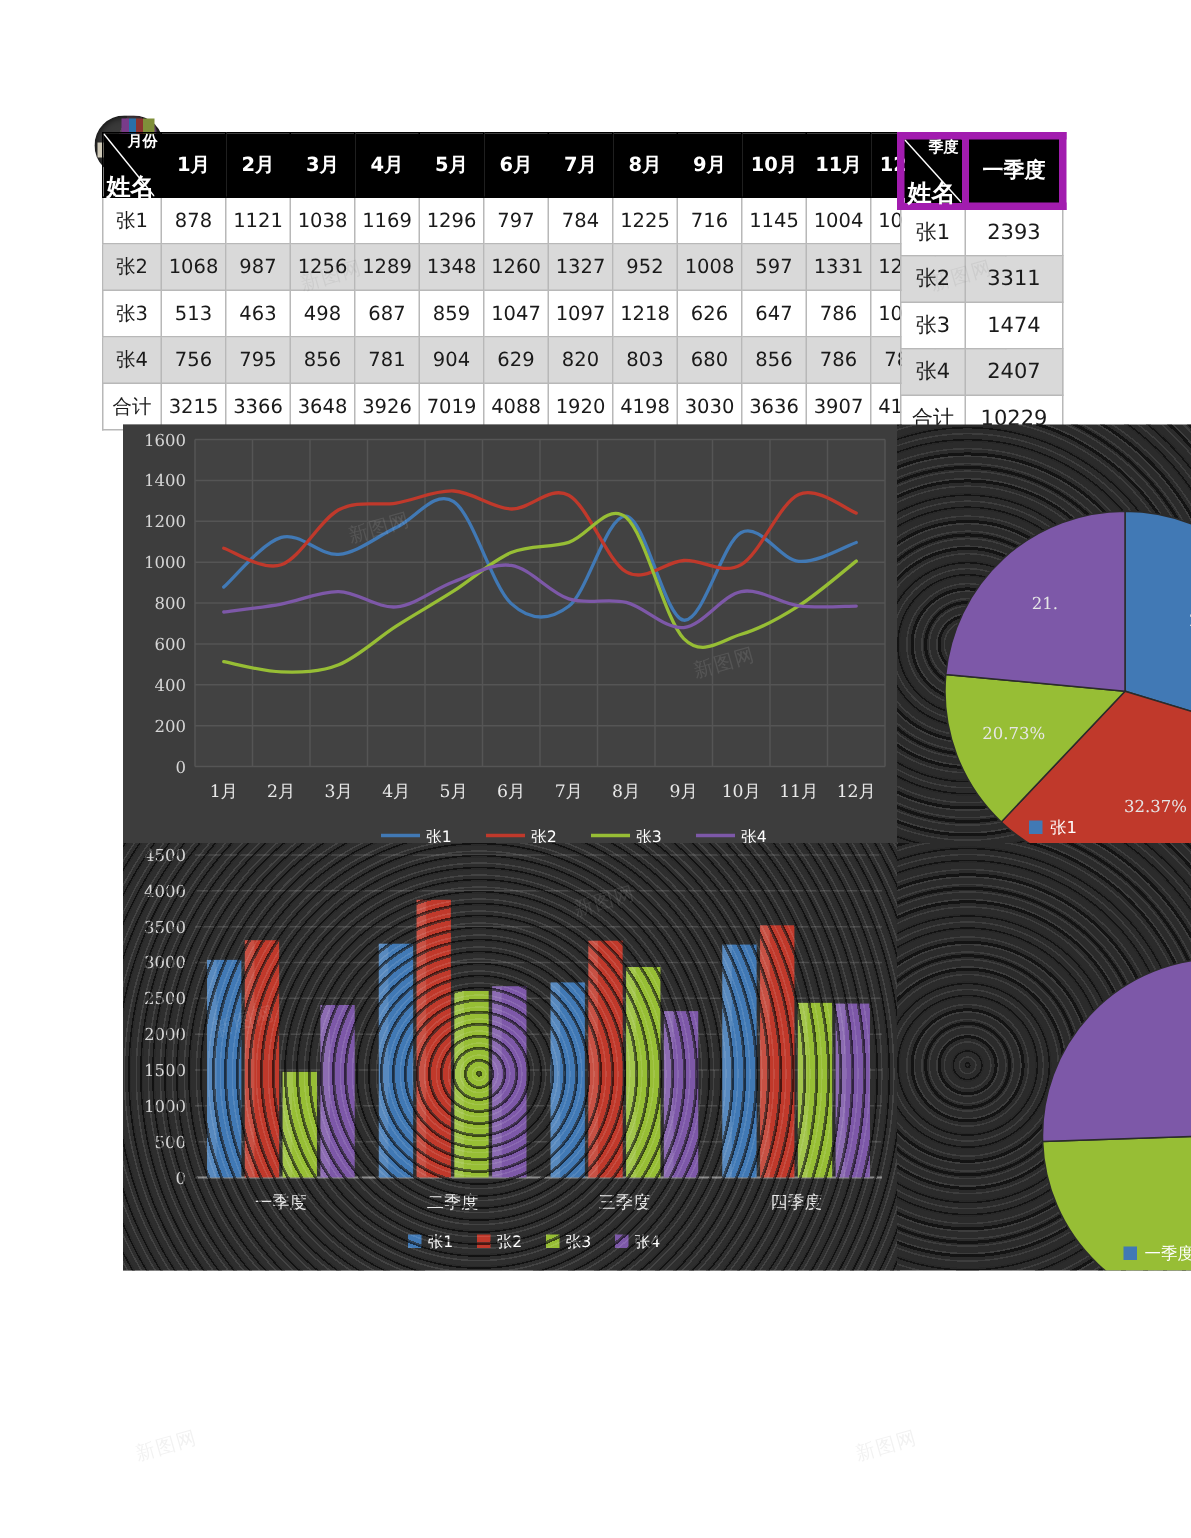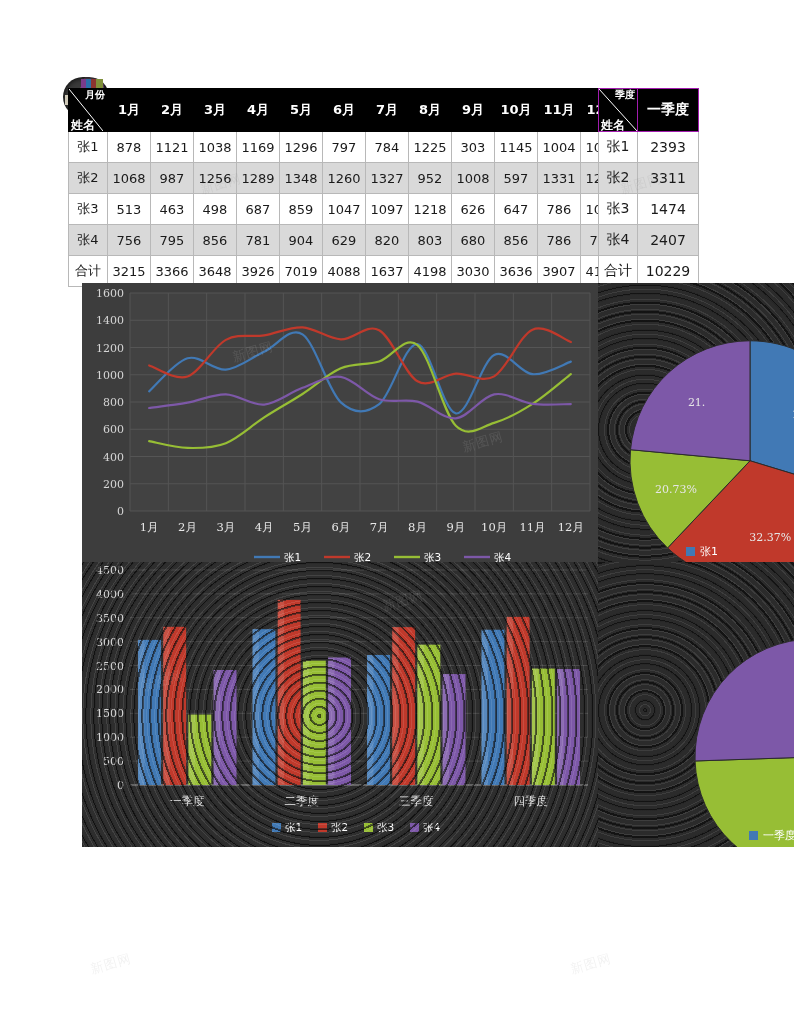--- a/index.html
+++ b/index.html
@@ -17,28 +17,28 @@
   #tbl-main tbody td:first-child{background:#ffffff;}
   #tbl-main tbody tr:nth-child(even) td:first-child{background:#d9d9d9;}
   .cw-name{width:32px;}
   .cw-mo{width:36px;}
   .cw-sum{width:40px;}
 
   
   .diag{position:relative;padding:0 !important;width:34px;background:#000 !important;margin-left:44px;}
   .diag svg{position:absolute;left:0;top:0;}
   .diag .d-tr{position:absolute;right:2px;top:1px;font-size:10px;line-height:10px;color:#fff;}
-  .diag .d-bl{position:absolute;left:2px;bottom:1px;font-size:12px;line-height:10px;color:#fff;}
+  .diag .d-bl{position:absolute;left:2px;bottom:1px;font-size:16px;line-height:10px;color:#fff;}
 
   
   #tbl-q{position:absolute;left:598px;top:88px;border-collapse:collapse;}
   #tbl-q td,#tbl-q th{border:1px solid #b8b8b8;text-align:center;font-size:14px;
       color:#1a1a1a;height:30px;padding:0 4px;
       font-family:"DejaVu Sans","Liberation Sans",sans-serif;}
-  #tbl-q thead th{background:#000;color:#fff;border:1px solid #a21caf;height:42px;}
+  #tbl-q thead th{background:#000;color:#fff;border:5px solid #a21caf;height:42px;}
   #tbl-q tbody tr:nth-child(odd) td{background:#fff;}
   #tbl-q tbody tr:nth-child(even) td{background:#d9d9d9;}
   .qw-name{width:38px;}
   .qw-val{width:52px;}
 
   
   #artifact{position:absolute;left:63px;top:77px;width:46px;height:40px;
      border-radius:50%/58%;
      background:
        radial-gradient(circle at 72% 26%,#7a4e86 0 18%,transparent 19%),
@@ -138,21 +138,21 @@
     <tr>
       <td class="cw-name">张1</td>
       <td>878</td>
       <td>1121</td>
       <td>1038</td>
       <td>1169</td>
       <td>1296</td>
       <td>797</td>
       <td>784</td>
       <td>1225</td>
-      <td>303</td>
+      <td>716</td>
       <td>1145</td>
       <td>1004</td>
       <td>1096</td>
       <td>###</td>
     </tr>
     <tr>
       <td class="cw-name">张2</td>
       <td>1068</td>
       <td>987</td>
       <td>1256</td>
@@ -200,21 +200,21 @@
       <td>9806</td>
     </tr>
     <tr>
       <td class="cw-name">合计</td>
       <td>3215</td>
       <td>3366</td>
       <td>3648</td>
       <td>3926</td>
       <td>7019</td>
       <td>4088</td>
-      <td>1637</td>
+      <td>1920</td>
       <td>4198</td>
       <td>3030</td>
       <td>3636</td>
       <td>3907</td>
       <td>4126</td>
       <td>###</td>
     </tr>
   </tbody>
 </table>
 

